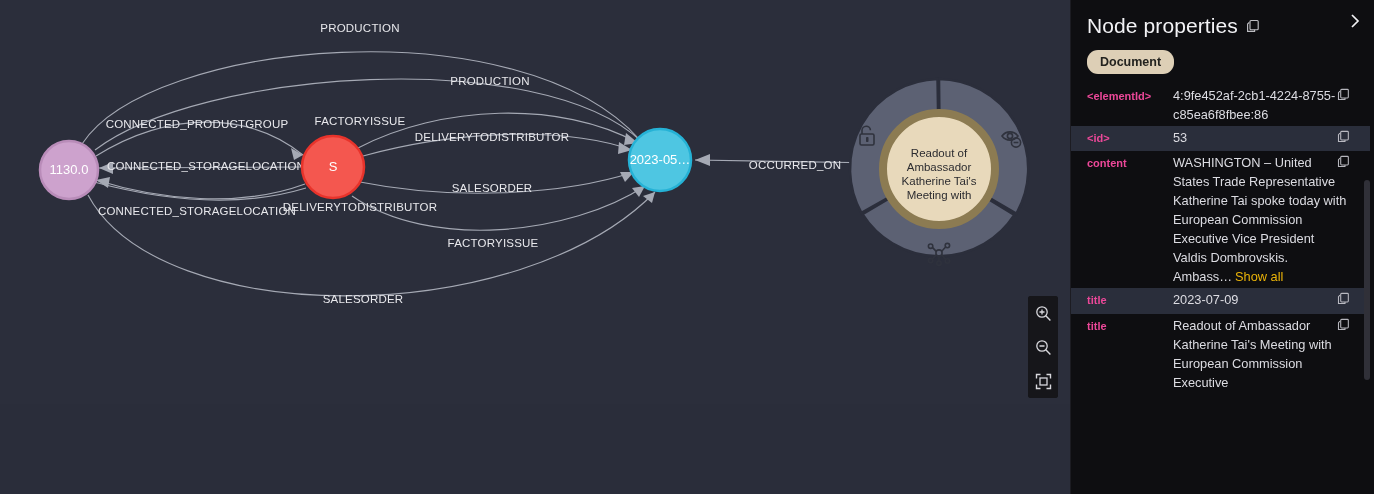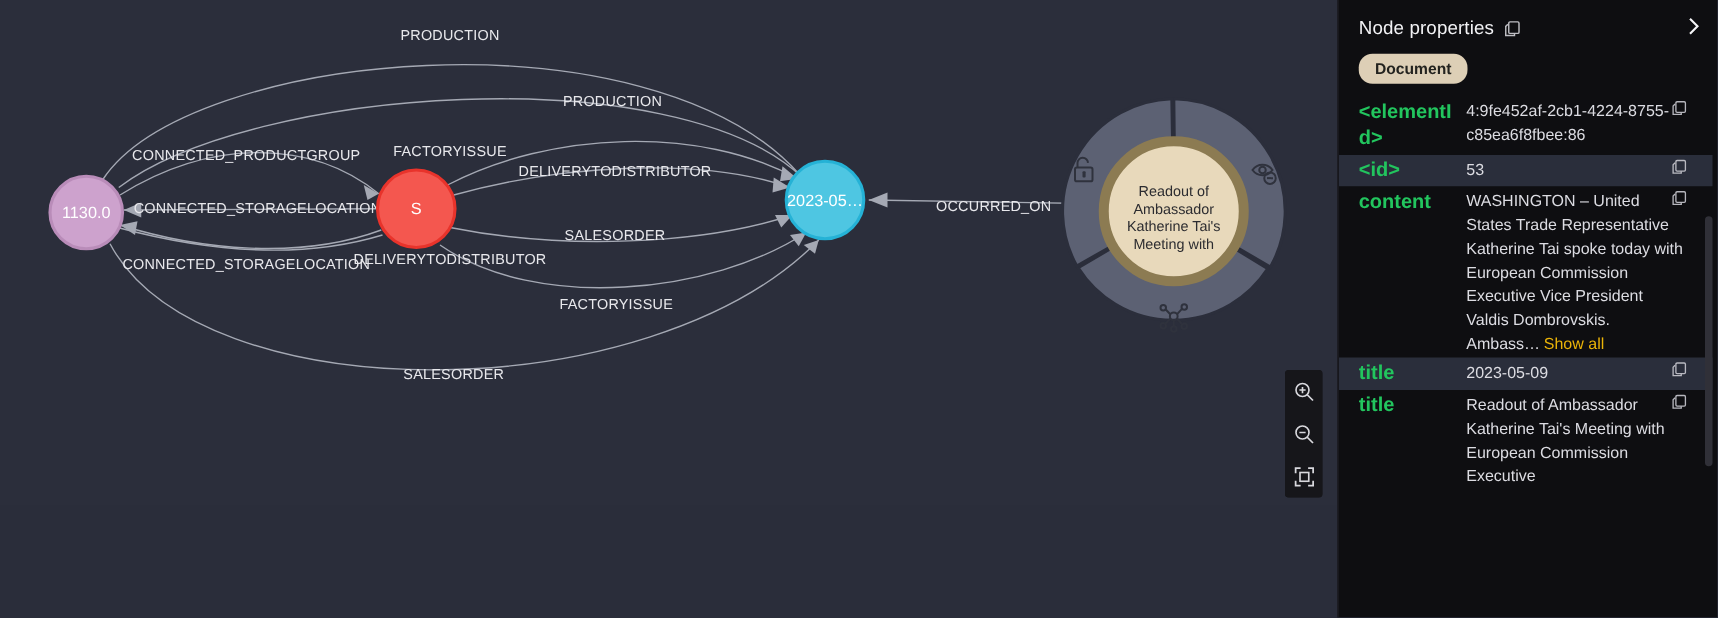--- a/index.html
+++ b/index.html
@@ -88,21 +88,21 @@
     overflow: hidden;
     border-left: 1px solid #1c1c22;
   }
   #panel-header {
     display: flex;
     align-items: center;
     padding: 14px 16px 8px 16px;
     gap: 8px;
   }
   #panel-title {
-    font-size: 15px;
+    font-size: 21px;
     font-weight: 400;
     color: #f2f2f5;
     letter-spacing: 0.1px;
   }
   .copy-icon {
     display: inline-flex;
     align-items: center;
     cursor: pointer;
     opacity: 0.85;
   }
@@ -136,23 +136,23 @@
     display: flex;
     align-items: flex-start;
     padding: 2px 22px 2px 16px;
     position: relative;
     min-height: 21px;
   }
   .prop-row.highlight { background: #2a2e3b; }
   .prop-key {
     width: 82px;
     flex: none;
-    font-size: 16px;
+    font-size: 11px;
     font-weight: bold;
-    color: #22c55e;
+    color: #ec4899;
     line-height: 21.4px;
     word-break: break-all;
   }
   .prop-val {
     flex: 1;
     font-size: 12.8px;
     color: #dcdce2;
     line-height: 19px;
     padding-left: 4px;
   }
@@ -371,21 +371,21 @@
         <span class="prop-copy">
           <svg width="13" height="13" viewBox="0 0 14 14">
             <rect x="4" y="1.5" width="8.2" height="9.2" rx="1" fill="none" stroke="#c9c9d0" stroke-width="1.15"></rect>
             <path d="M 3.3,3.4 L 1.6,5.1 L 1.6,12.4 L 8.6,12.4 L 8.6,10.7" fill="none" stroke="#c9c9d0" stroke-width="1.15"></path>
           </svg>
         </span>
       </div>
 
       <div class="prop-row highlight">
         <div class="prop-key">title</div>
-        <div class="prop-val">2023-05-09</div>
+        <div class="prop-val">2023-07-09</div>
         <span class="prop-copy">
           <svg width="13" height="13" viewBox="0 0 14 14">
             <rect x="4" y="1.5" width="8.2" height="9.2" rx="1" fill="none" stroke="#c9c9d0" stroke-width="1.15"></rect>
             <path d="M 3.3,3.4 L 1.6,5.1 L 1.6,12.4 L 8.6,12.4 L 8.6,10.7" fill="none" stroke="#c9c9d0" stroke-width="1.15"></path>
           </svg>
         </span>
       </div>
 
       <div class="prop-row">
         <div class="prop-key">title</div>

